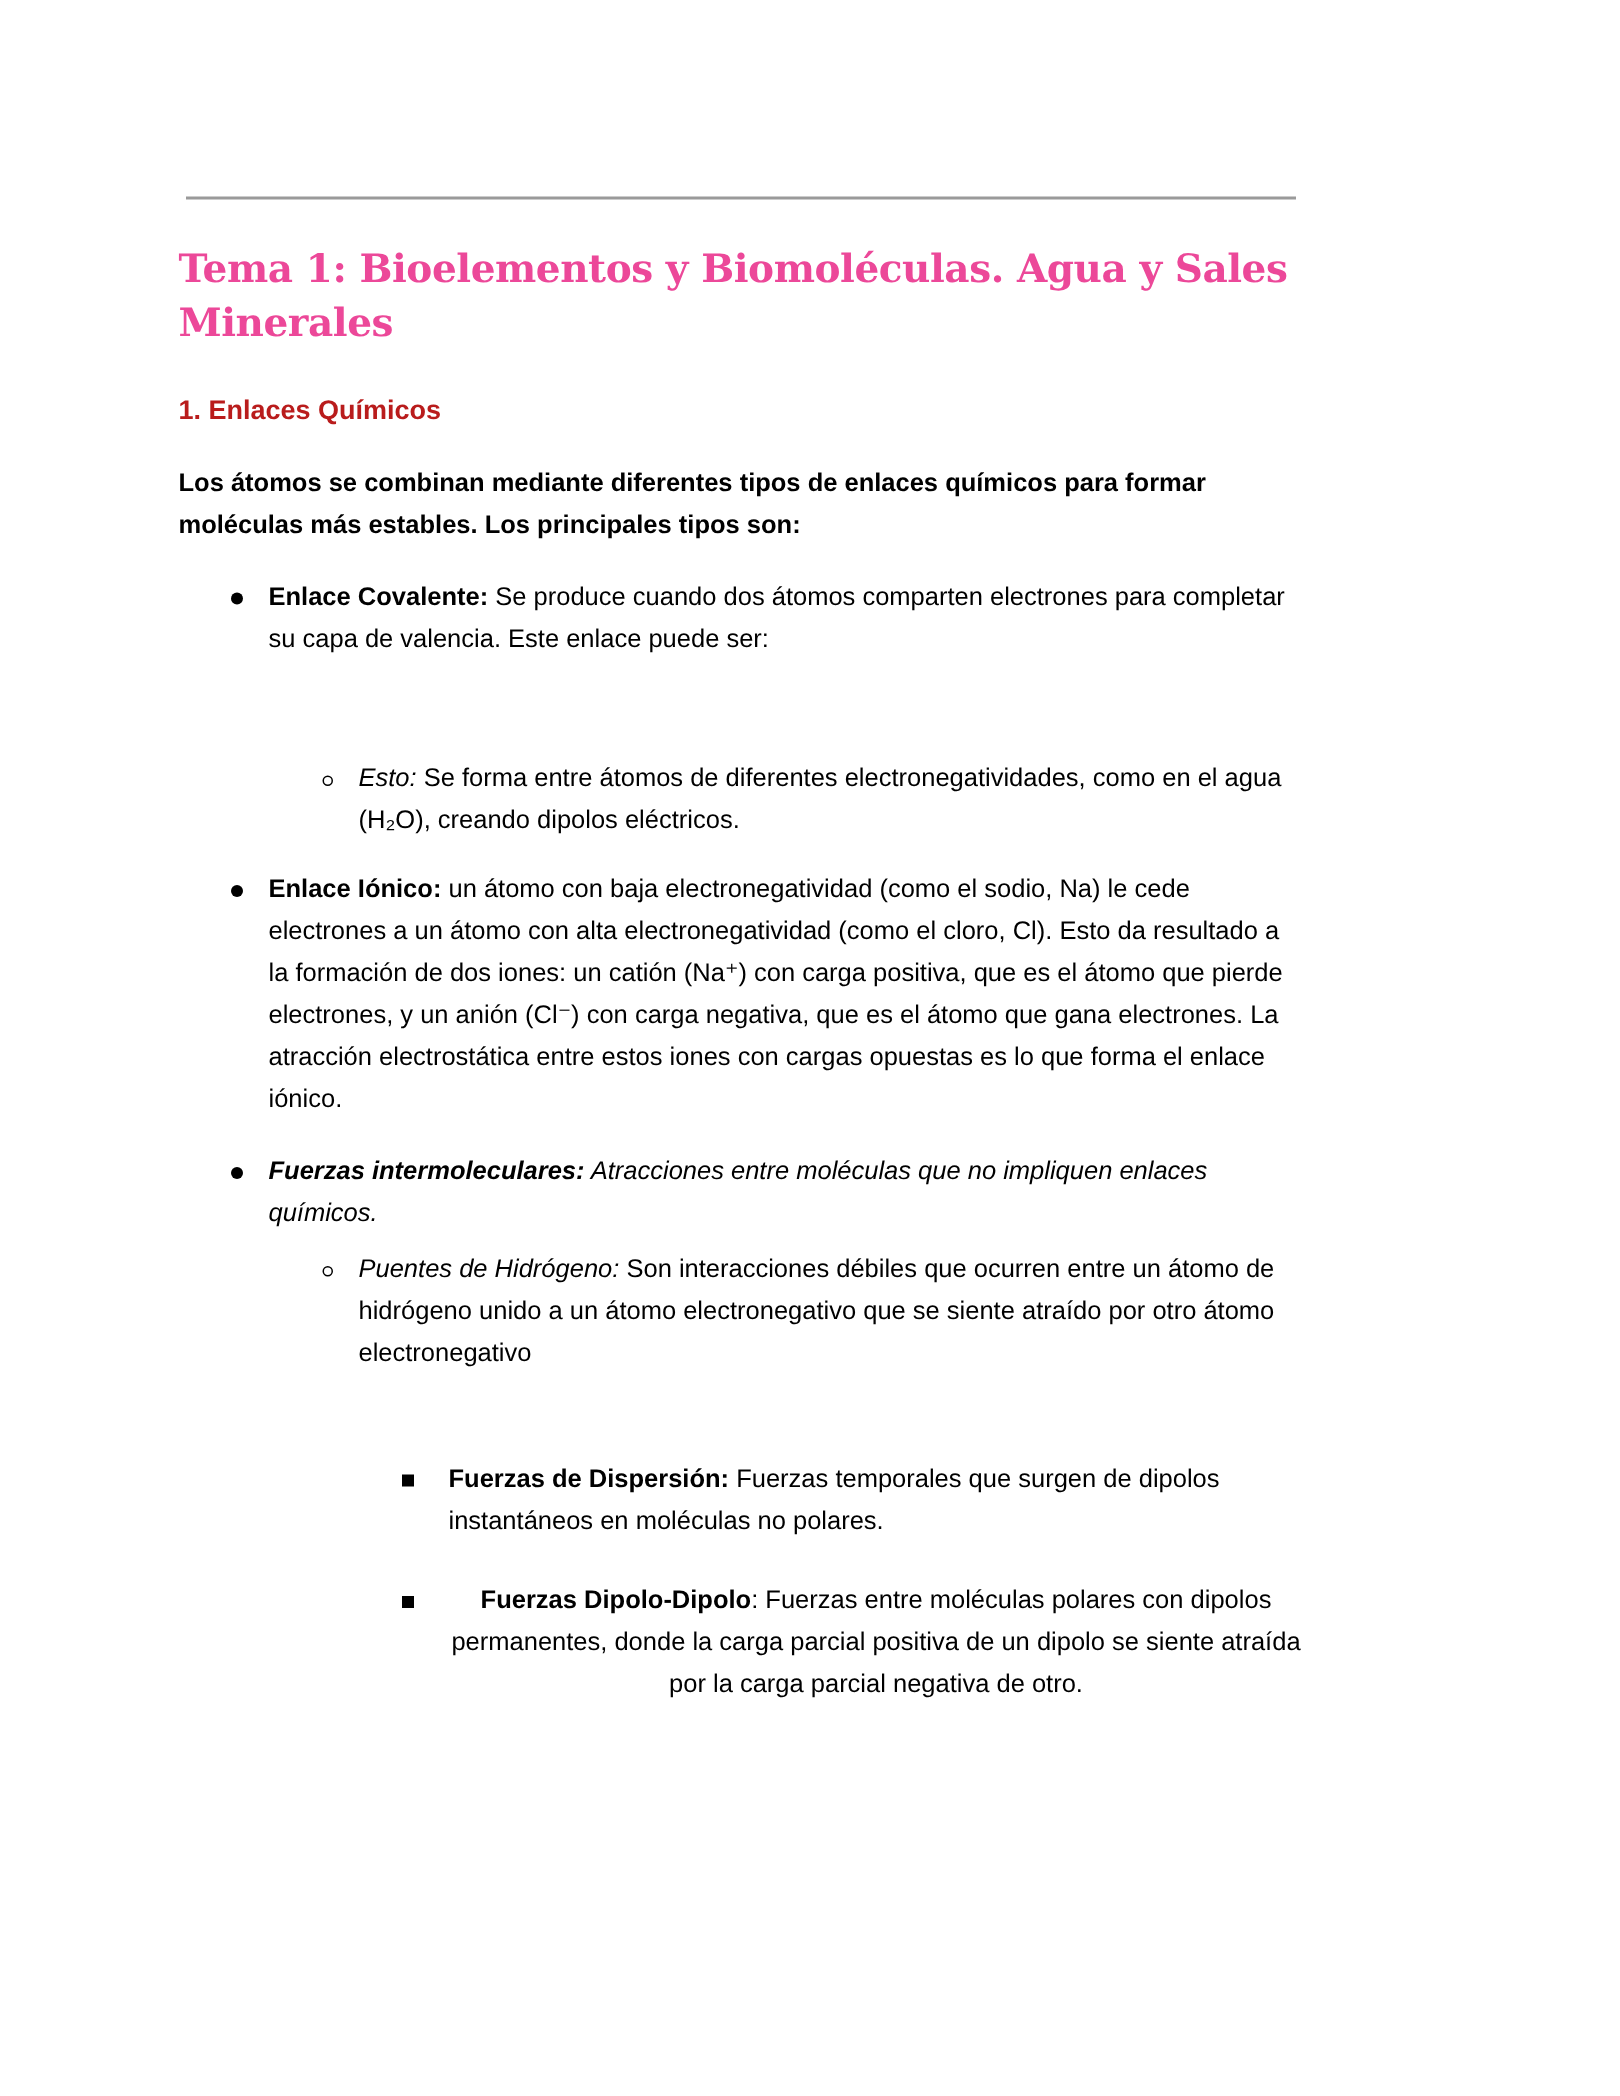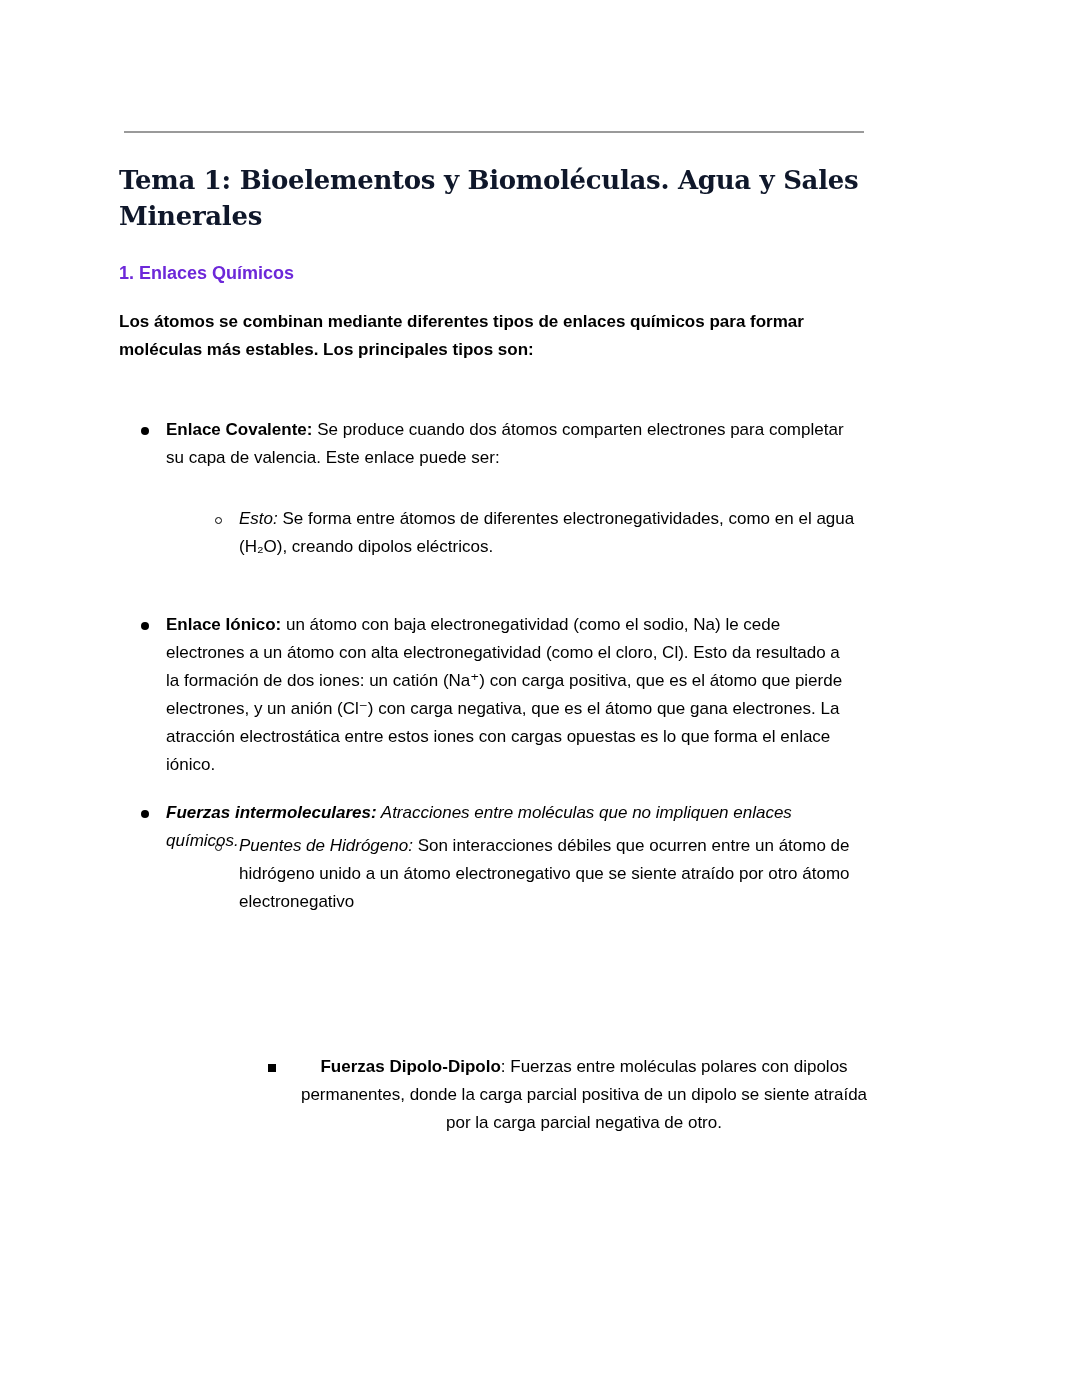--- a/index.html
+++ b/index.html
@@ -33,32 +33,32 @@
     .title {
       position: absolute;
       left: 119px;
       top: 162px;
       width: 760px;
       margin: 0;
       font-family: "DejaVu Serif", "Liberation Serif", serif;
       font-weight: bold;
       font-size: 26px;
       line-height: 36px;
-      color: #0f172a;
+      color: #ec4899;
       letter-spacing: -0.3px;
     }
     .h2 {
       position: absolute;
       left: 119px;
       top: 260px;
       margin: 0;
       font-size: 18px;
       font-weight: bold;
       line-height: 26px;
-      color: #6d28d9;
+      color: #b91c1c;
     }
     .body-text {
       position: absolute;
       left: 119px;
       width: 760px;
       font-size: 17px;
       line-height: 28px;
       margin: 0;
       font-weight: bold;
     }
@@ -68,21 +68,21 @@
       font-size: 17px;
       line-height: 28px;
     }
     .item .bullet {
       position: absolute;
       left: -28px;
       top: 0;
       width: 14px;
       text-align: center;
     }
-    .lvl1 { left: 166px; width: 690px; margin-top: 32px; }
+    .lvl1 { left: 179px; width: 690px; }
     .lvl2 { left: 239px; width: 630px; }
     .lvl3 { left: 299px; width: 570px; }
     .b-disc::before {
       content: "";
       position: absolute;
       left: 3px;
       top: 11px;
       width: 8px;
       height: 8px;
       border-radius: 50%;
@@ -143,18 +143,22 @@
     <span class="bullet b-disc"></span>
     <b>Fuerzas intermoleculares:</b><span> Atracciones entre moléculas que no impliquen enlaces químicos.</span>
   </div>
 
   <div class="item lvl2" style="top:832px;">
     <span class="bullet b-circle"></span>
     <i>Puentes de Hidrógeno:</i><span> Son interacciones débiles que ocurren entre un átomo de hidrógeno unido a un átomo electronegativo que se siente atraído por otro átomo electronegativo</span>
   </div>
 
 
+  <div class="item lvl3" style="top:972px;">
+    <span class="bullet b-square"></span>
+    <b>Fuerzas de Dispersión:</b><span> Fuerzas temporales que surgen de dipolos instantáneos en moléculas no polares.</span>
+  </div>
 
   <div class="item lvl3" style="top:1053px;text-align:center;">
     <span class="bullet b-square"></span>
     <b>Fuerzas Dipolo-Dipolo</b><span>: Fuerzas entre moléculas polares con dipolos permanentes, donde la carga parcial positiva de un dipolo se siente atraída por la carga parcial negativa de otro.</span>
   </div>
 </div>
 
 </body></html>

